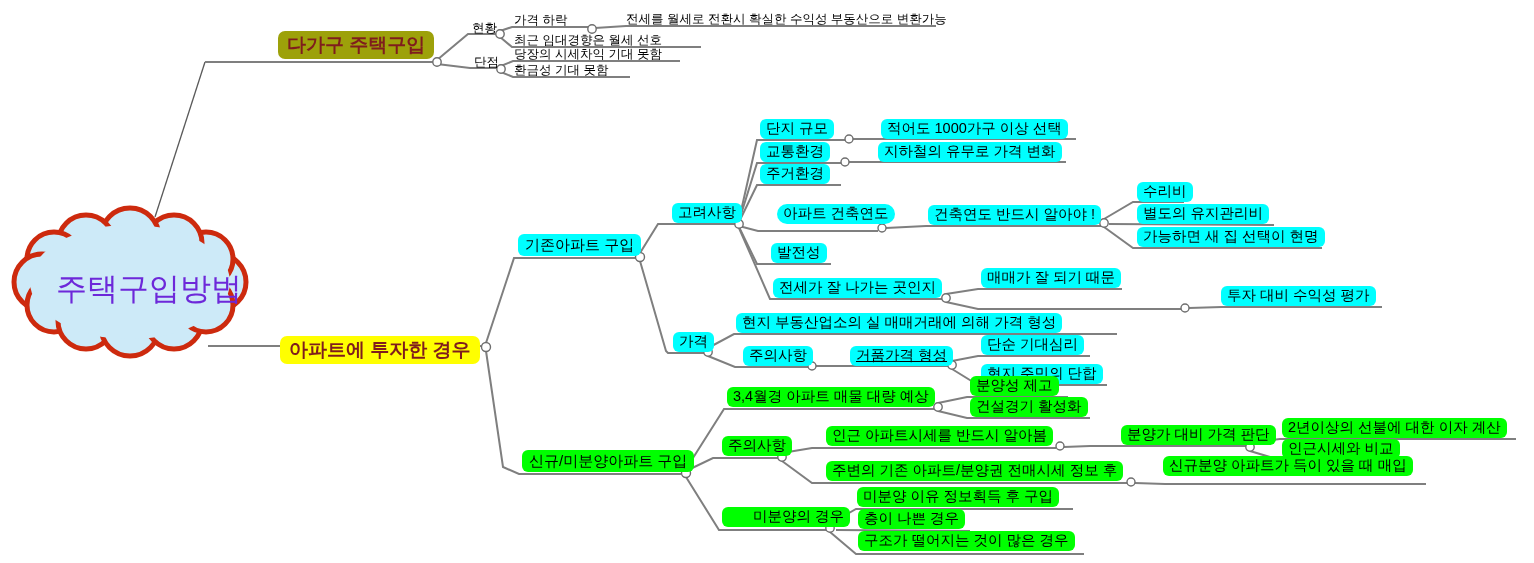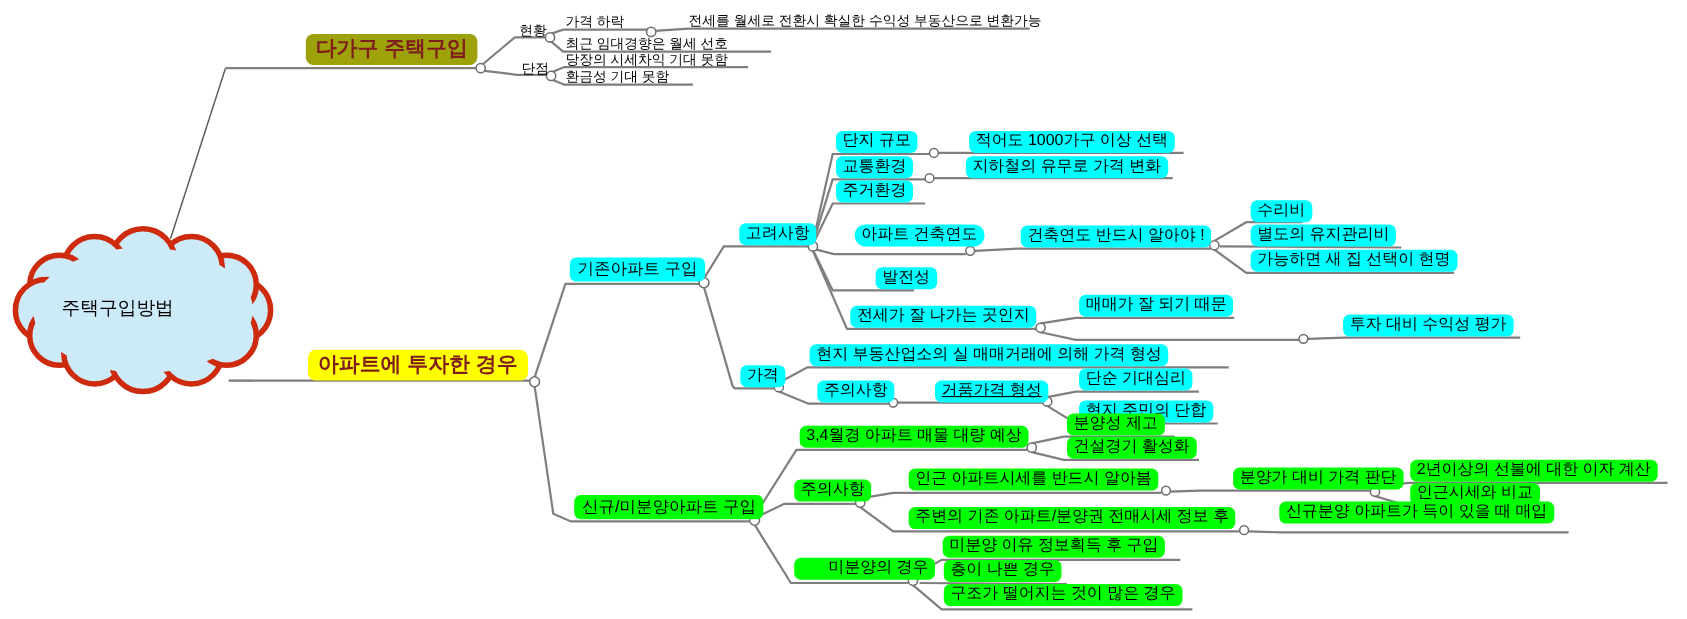--- a/index.html
+++ b/index.html
@@ -7,21 +7,21 @@
          font-family:"Liberation Sans",sans-serif;overflow:hidden;}
   .stage > svg{position:absolute;left:0;top:0;}
   .node{position:absolute;white-space:nowrap;color:#000;}
   .plain{font-size:12.5px;line-height:14px;}
   .bx{background:#00ffff;border-radius:6px;padding:1px 6px 2px;font-size:14.5px;line-height:17px;}
   .bx.g{background:#00ff00;}
   .bx.mid{font-size:15px;line-height:18px;padding:2px 7px;}
   .big{position:absolute;white-space:nowrap;color:#7f1d1d;background:#ffff00;border-radius:7px;
        padding:2px 9px 3px;font-size:19px;line-height:23px;font-weight:bold;}
   .big.olive{background:#9da10a;}
-  .cloud-label{position:absolute;font-size:17px;color:#000000;white-space:nowrap;}
+  .cloud-label{position:absolute;font-size:31px;color:#6d28d9;white-space:nowrap;}
 </style>
 </head>
 <body>
 
 <div class="stage">
 
 <svg width="1534" height="563" viewBox="0 0 1534 563">
   <g stroke="#5a5a5a" stroke-width="1.3" fill="none">
     <polyline points="155,217 205,62"></polyline>
     <polyline points="208,346 230,346"></polyline>
@@ -123,35 +123,35 @@
 
 <div class="big olive" style="left:278px;top:31px;">다가구 주택구입</div>
 <div class="node plain" style="left:472px;top:21px;">현황</div>
 <div class="node plain" style="left:514px;top:13px;">가격 하락</div>
 <div class="node plain" style="left:626px;top:12px;">전세를 월세로 전환시 확실한 수익성 부동산으로 변환가능</div>
 <div class="node plain" style="left:514px;top:33px;">최근 임대경향은 월세 선호</div>
 <div class="node plain" style="left:474px;top:55px;">단점</div>
 <div class="node plain" style="left:514px;top:47px;">당장의 시세차익 기대 못함</div>
 <div class="node plain" style="left:514px;top:63px;">환금성 기대 못함</div>
 
-<div class="big" style="left:280px;top:318px;">아파트에 투자한 경우</div>
+<div class="big" style="left:280px;top:336px;">아파트에 투자한 경우</div>
 
 <div class="node bx mid" style="left:518px;top:234px;">기존아파트 구입</div>
 <div class="node bx" style="left:672px;top:203px;">고려사항</div>
 <div class="node bx" style="left:760px;top:119px;">단지 규모</div>
 <div class="node bx" style="left:881px;top:119px;">적어도 1000가구 이상 선택</div>
 <div class="node bx" style="left:760px;top:142px;">교통환경</div>
 <div class="node bx" style="left:878px;top:142px;">지하철의 유무로 가격 변화</div>
 <div class="node bx" style="left:760px;top:164px;">주거환경</div>
 <div class="node bx" style="left:777px;top:204px;border-radius:10px;">아파트 건축연도</div>
 <div class="node bx" style="left:928px;top:205px;">건축연도 반드시 알아야 !</div>
 <div class="node bx" style="left:1137px;top:182px;">수리비</div>
 <div class="node bx" style="left:1137px;top:204px;">별도의 유지관리비</div>
 <div class="node bx" style="left:1137px;top:227px;">가능하면 새 집 선택이 현명</div>
-<div class="node bx" style="left:771px;top:243px;margin-left:25px;">발전성</div>
+<div class="node bx" style="left:771px;top:243px;">발전성</div>
 <div class="node bx" style="left:773px;top:278px;">전세가 잘 나가는 곳인지</div>
 <div class="node bx" style="left:981px;top:268px;">매매가 잘 되기 때문</div>
 <div class="node bx" style="left:1221px;top:286px;">투자 대비 수익성 평가</div>
 <div class="node bx" style="left:673px;top:332px;">가격</div>
 <div class="node bx" style="left:736px;top:313px;">현지 부동산업소의 실 매매거래에 의해 가격 형성</div>
 <div class="node bx" style="left:743px;top:346px;">주의사항</div>
 <div class="node bx" style="left:850px;top:346px;text-decoration:underline;">거품가격 형성</div>
 <div class="node bx" style="left:981px;top:335px;">단순 기대심리</div>
 <div class="node bx" style="left:981px;top:364px;">현지 주민의 단합</div>
 

